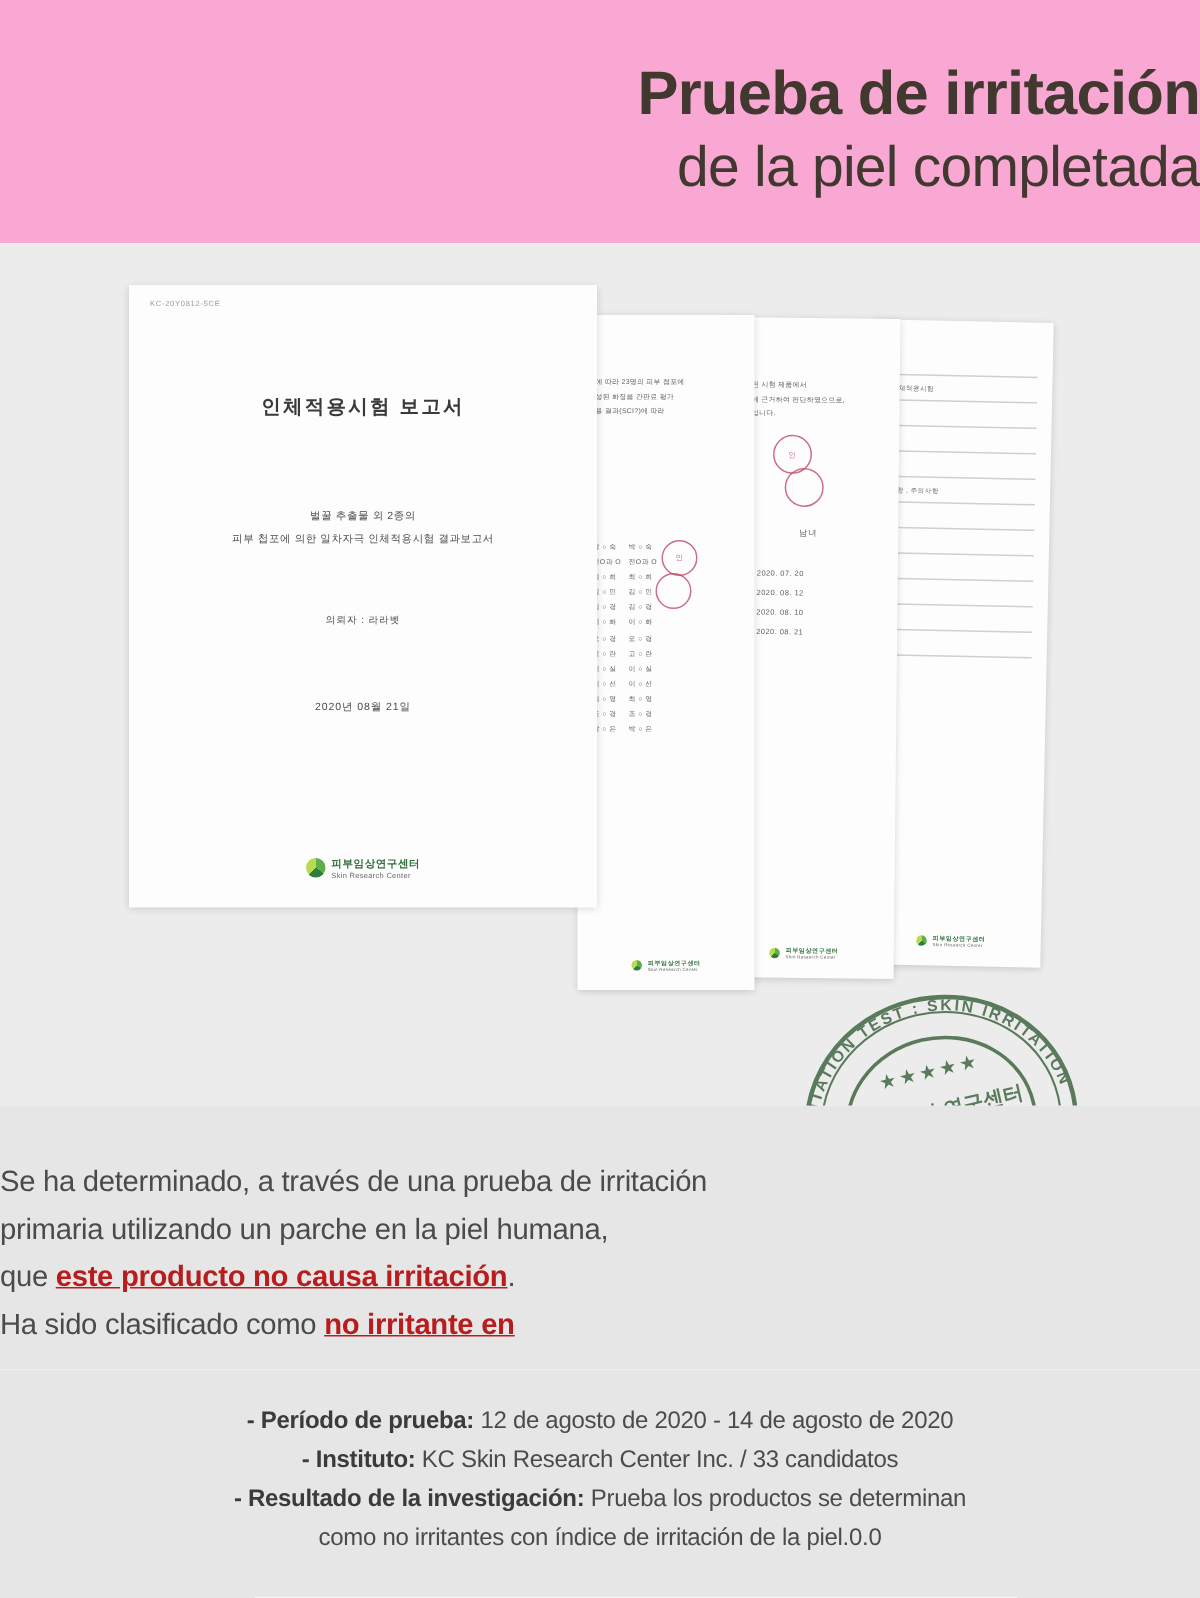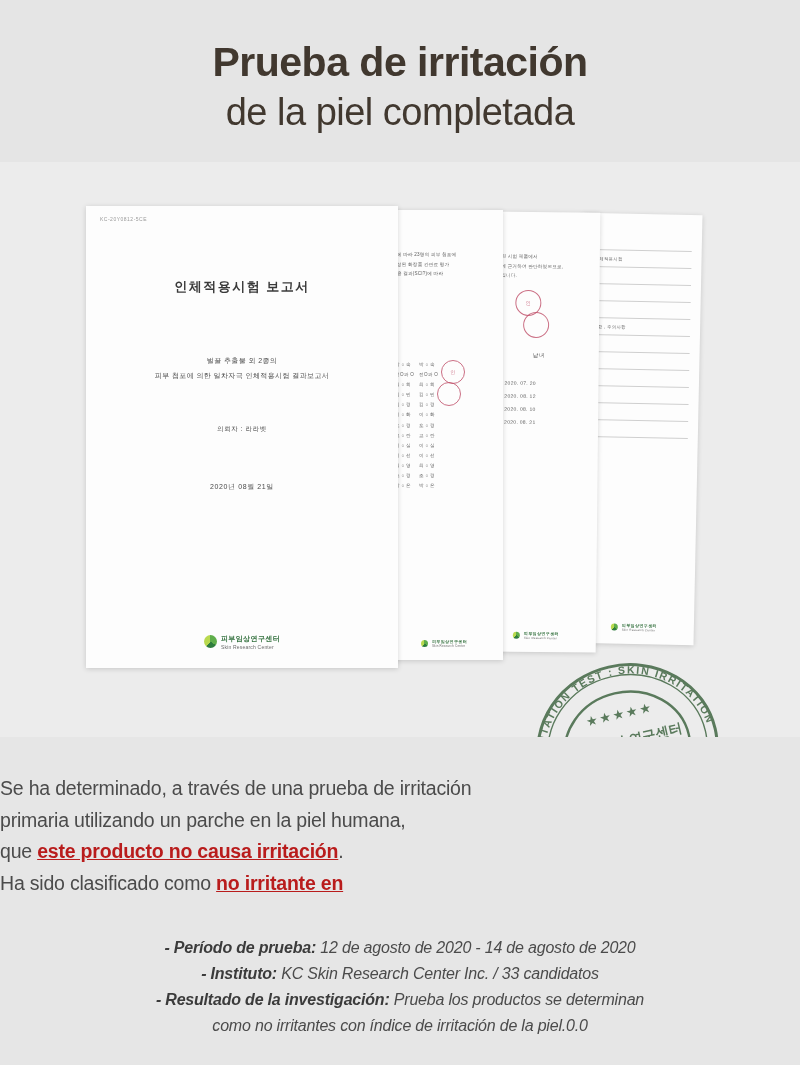--- a/index.html
+++ b/index.html
@@ -12,23 +12,23 @@
   }
   .page {
     position: relative;
     width: 800px;
     height: 1065px;
     background: #ffffff;
   }
 
   
   .header {
-    background: #e5e5e5;
+    background: #f9a8d4;
     padding: 38px 0 26px 0;
-    text-align: center;
+    text-align: right;
   }
   .header h1 {
     font-size: 41px;
     font-weight: 700;
     color: #41382f;
     letter-spacing: -0.5px;
     line-height: 1.18;
   }
   .header h2 {
     font-size: 38px;
@@ -56,21 +56,21 @@
 
   .sheet {
     position: absolute;
     background: #fdfdfd;
     box-shadow: 0 1px 5px rgba(0,0,0,0.16);
   }
   
   .sheet.s4 { left: 578px; top: 52px; width: 120px; height: 430px; transform: rotate(1.2deg); }
   .sheet.s3 { left: 478px; top: 50px; width: 120px; height: 440px; transform: rotate(0.6deg); }
   .sheet.s2 { left: 385px; top: 48px; width: 118px; height: 450px; }
-  .sheet.s1 { left: 86px; top: 44px; width: 312px; height: 462px; }
+  .sheet.s1 { left: 86px; top: 28px; width: 312px; height: 415px; }
 
   .sheet-inner {
     position: relative;
     width: 100%;
     height: 100%;
     padding: 14px 12px;
   }
 
   .k-tiny {
     color: #5c5c5c;
@@ -258,21 +258,20 @@
     background: #e6e6e6;
     padding: 22px 0 26px 0;
     text-align: center;
   }
   .facts .fact {
     font-size: 16px;
     color: #4b4b4b;
     line-height: 1.62;
     font-weight: 300;
     letter-spacing: -0.2px;
-    font-style: italic;
   }
   .facts .fact .lbl { font-weight: 700; color: #3b3b3b; }
   .facts .fact .cont { display: block; }
 </style>
 </head>
 <body>
 
 <div class="page">
 
   <div class="header">

